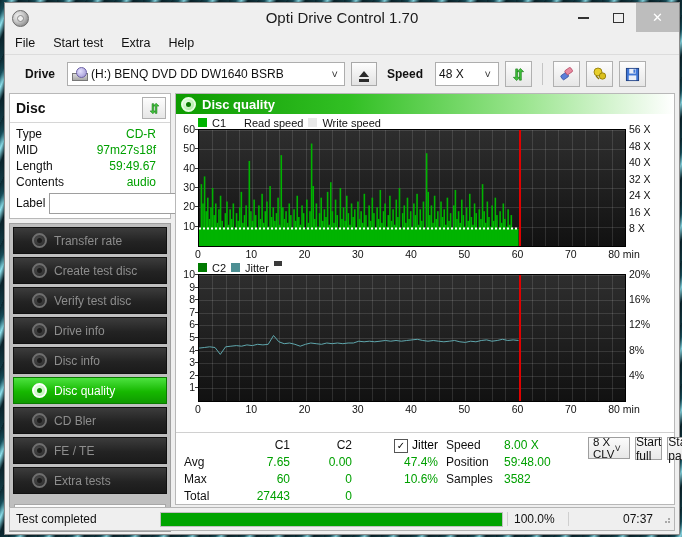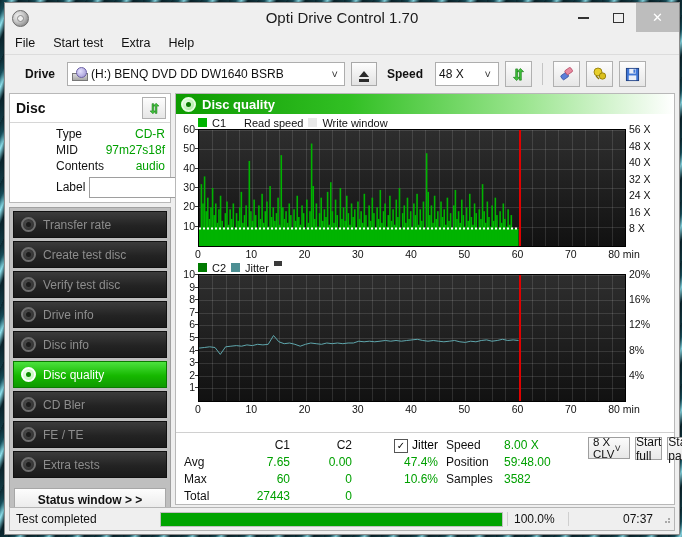--- a/index.html
+++ b/index.html
@@ -182,21 +182,21 @@
     background: #fff;
     padding: 0;
   }
   .disc-head {
     display: flex; align-items: center;
     padding: 3px 4px 3px 6px;
     border-bottom: 1px solid #d6d6d6;
   }
   .disc-head b { font-size: 14px; color: #111; text-align: center; }
   .disc-head .icbtn { margin-left:auto; width:22px; height:20px;}
-  .disc-rows { padding: 3px 5px 4px 6px; margin-left: 40px; }
+  .disc-rows { padding: 3px 14px 4px 6px; }
   .disc-row {
     display: flex; justify-content: space-between;
     font-size: 12px; line-height: 16px;
   }
   .disc-row .k { color: #111; }
   .disc-row .v { color: #00a000; }
   .label-row {
     display:flex; align-items:center; gap:4px; margin-top:2px;
   }
   .label-row .k { font-size:12px; color:#111; width:40px;}
@@ -217,21 +217,21 @@
     border: 1px solid #a0a0a0;
     padding: 3px 3px 0 3px;
     flex: 1 1 auto;
     display: flex; flex-direction: column;
     gap: 3px;
   }
   .navbtn {
     height: 25px;
     display: flex; align-items: center;
     gap: 7px;
-    padding-left: 7px;
+    padding-left: 18px;
     background: linear-gradient(#3c3c3c, #232323 55%, #1a1a1a);
     border: 1px solid #111;
     color: #8d8d8d;
     font-size: 12px;
     flex: 0 0 auto;
   }
   .navbtn.active {
     background: linear-gradient(#4ce23f, #16b800 55%, #0f9a00);
     border: 1px solid #0a7a00;
     color: #ffffff;
@@ -504,20 +504,24 @@
         <div class="disc-rows">
           <div class="disc-row">
             <span class="k">Type</span>
             <span class="v">CD-R</span>
           </div>
           <div class="disc-row">
             <span class="k">MID</span>
             <span class="v">97m27s18f</span>
           </div>
           <div class="disc-row">
+            <span class="k">Length</span>
+            <span class="v">59:49.67</span>
+          </div>
+          <div class="disc-row">
             <span class="k">Contents</span>
             <span class="v">audio</span>
           </div>
           <div class="label-row">
             <span class="k">Label</span>
             <input class="label-input" type="text" value="" style="">
             <div class="cd-btn">
               <svg width="14" height="14" viewBox="0 0 16 16">
                 <circle cx="8" cy="8" r="6.5" fill="#d8dc7a" stroke="#6b6f2c" stroke-width="1"></circle>
                 <circle cx="8" cy="8" r="2" fill="#f4f6d8" stroke="#6b6f2c" stroke-width=".7"></circle>
@@ -607,21 +611,21 @@
 
       <div class="charts">
 
         <div class="chart-block">
           <div class="legend">
             <span class="sw c1"></span>
             <span>C1</span>
             <span style="width:8px"></span>
             <span>Read speed</span>
             <span class="sw read"></span>
-            <span>Write window</span>
+            <span>Write speed</span>
           </div>
           <div class="plotwrap">
             <div class="plot" id="c1plot">
                 <div class="vgrid" style="left: 13.3125px;"></div>
                 <div class="vgrid" style="left: 26.625px;"></div>
                 <div class="vgrid" style="left: 39.9375px;"></div>
                 <div class="vgrid" style="left: 53.25px;"></div>
                 <div class="vgrid" style="left: 66.5625px;"></div>
                 <div class="vgrid" style="left: 79.875px;"></div>
                 <div class="vgrid" style="left: 93.1875px;"></div>

